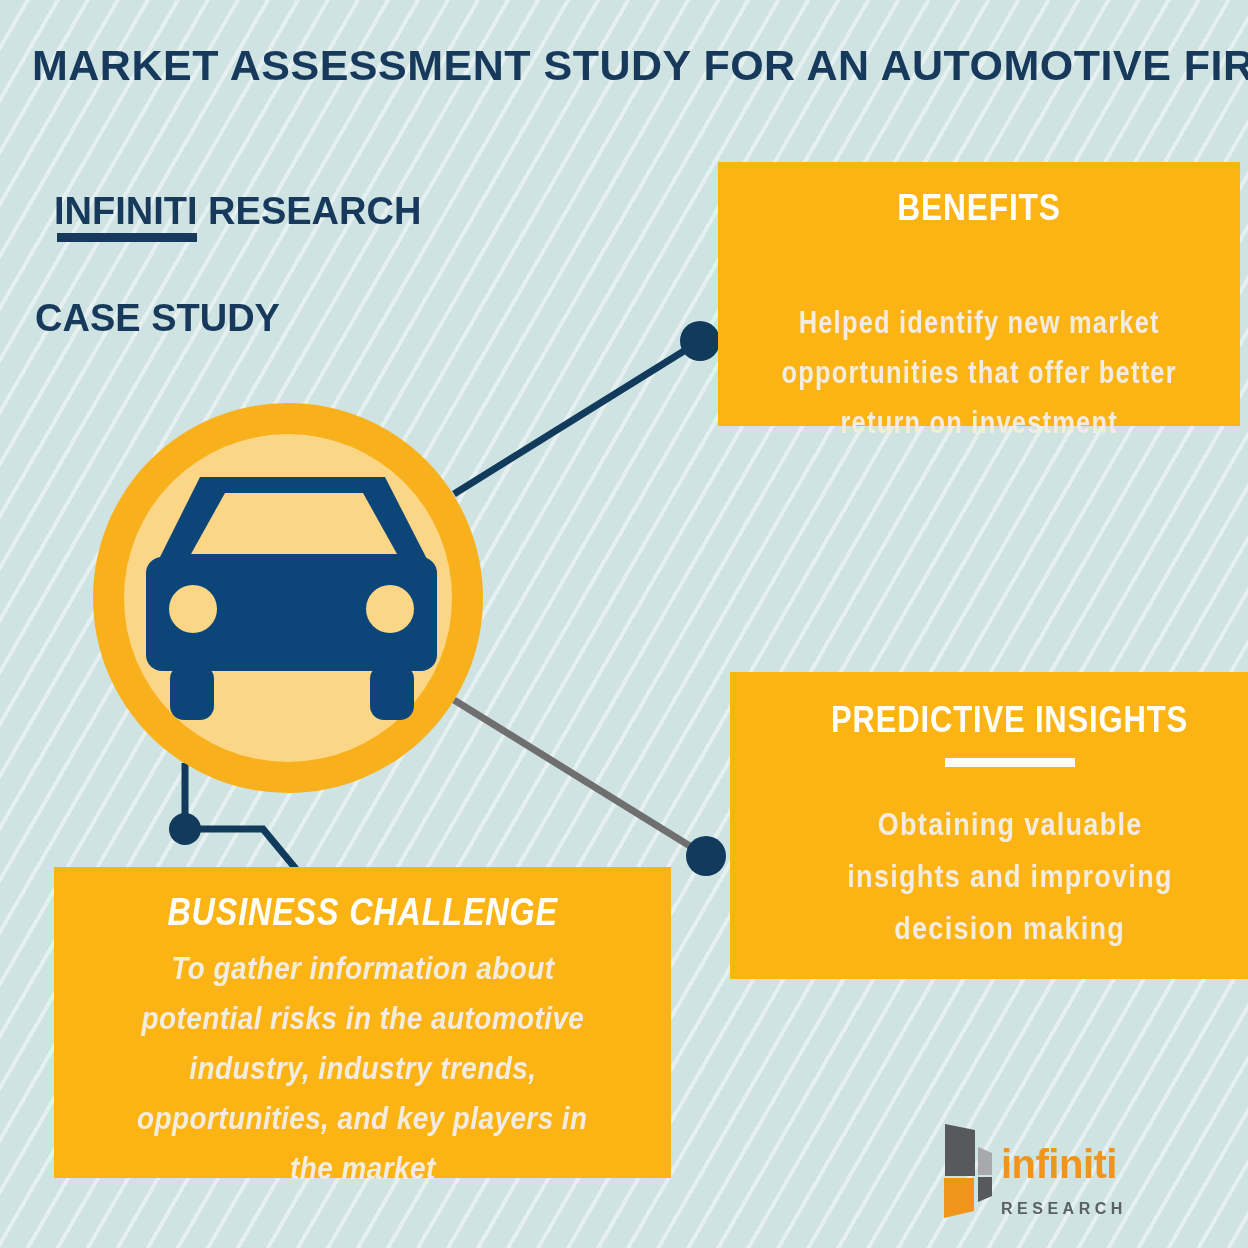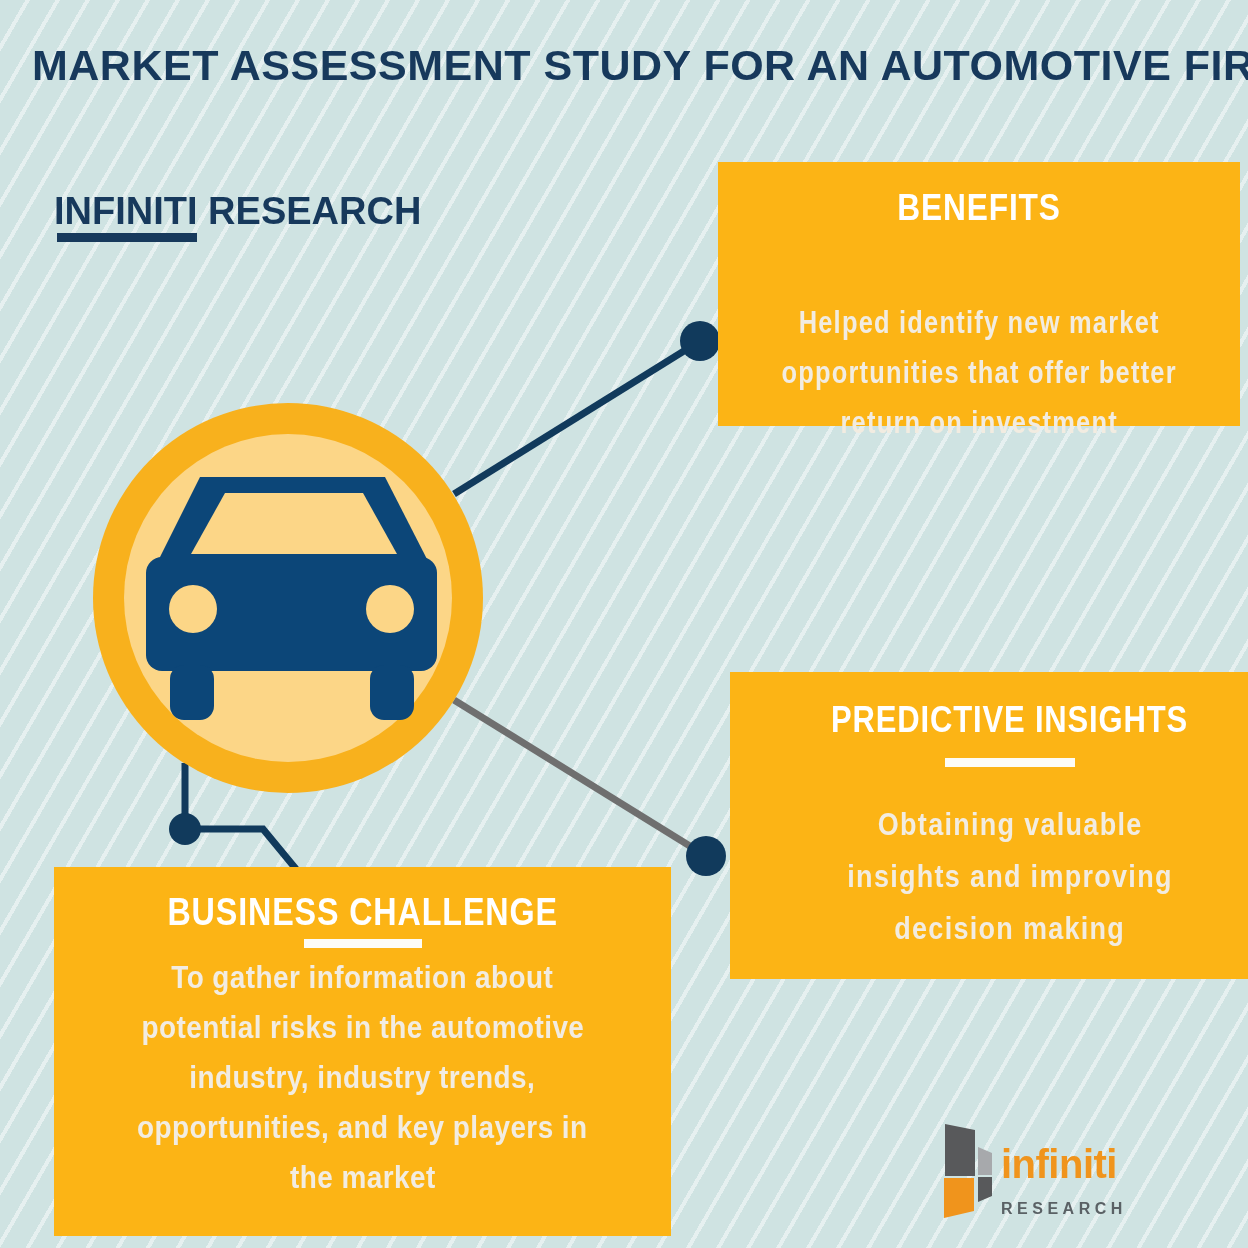--- a/index.html
+++ b/index.html
@@ -49,21 +49,21 @@
   #benefits .bar { width:130px; margin-top:9px; }
   #benefits .body-lines { margin-top:63px; }
   #benefits .line { font-size:31px; line-height:50px; transform:scaleX(0.82); letter-spacing:1.5px; }
 
   #predictive { left:730px; top:672px; width:560px; height:307px; }
   #predictive .box-title { margin-top:30px; font-size:36px; transform:scaleX(0.86); }
   #predictive .bar { width:130px; margin-top:20px; }
   #predictive .body-lines { margin-top:32px; }
   #predictive .line { font-size:31px; line-height:52px; transform:scaleX(0.87); letter-spacing:1.5px; }
 
-  #challenge { left:54px; top:867px; width:617px; height:369px; }
+  #challenge { left:54px; top:867px; width:617px; height:311px;font-style:italic; }
   #challenge .box-title { margin-top:26px; font-size:38px; transform:scaleX(0.85); }
   #challenge .bar { width:118px; margin-top:8px; }
   #challenge .body-lines { margin-top:5px;justify-content:center; }
   #challenge .line { font-size:31px; line-height:50px; transform:scaleX(0.9); letter-spacing:0.5px; }
 
   .logo { position:absolute; left:942px; top:1122px; display:flex; }
   .logo-text { margin-left:9px; display:flex; flex-direction:column; }
   .logo-word {
     font-size:40px; font-weight:bold; color:#f0941c;
     line-height:1; margin-top:22px; letter-spacing:-0.5px; white-space:nowrap;
@@ -97,20 +97,21 @@
         <rect x="370" y="665" width="44" height="55" rx="14"></rect>
         <circle cx="193" cy="609" r="24" fill="#fcd687"></circle>
         <circle cx="390" cy="609" r="24" fill="#fcd687"></circle>
       </g>
     </g>
   </svg>
 
   <div class="main-title">MARKET ASSESSMENT STUDY FOR AN AUTOMOTIVE FIRM</div>
   <div class="brand-name">INFINITI RESEARCH</div>
   <div class="brand-underline"></div>
+  <div class="brand-subtitle">CASE STUDY</div>
 
   <div class="box" id="benefits">
     <div class="box-title">BENEFITS</div>
     <div class="bar"></div>
     <div class="body-lines">
       <div class="line">Helped identify new market</div>
       <div class="line">opportunities that offer better</div>
       <div class="line">return on investment</div>
     </div>
   </div>

